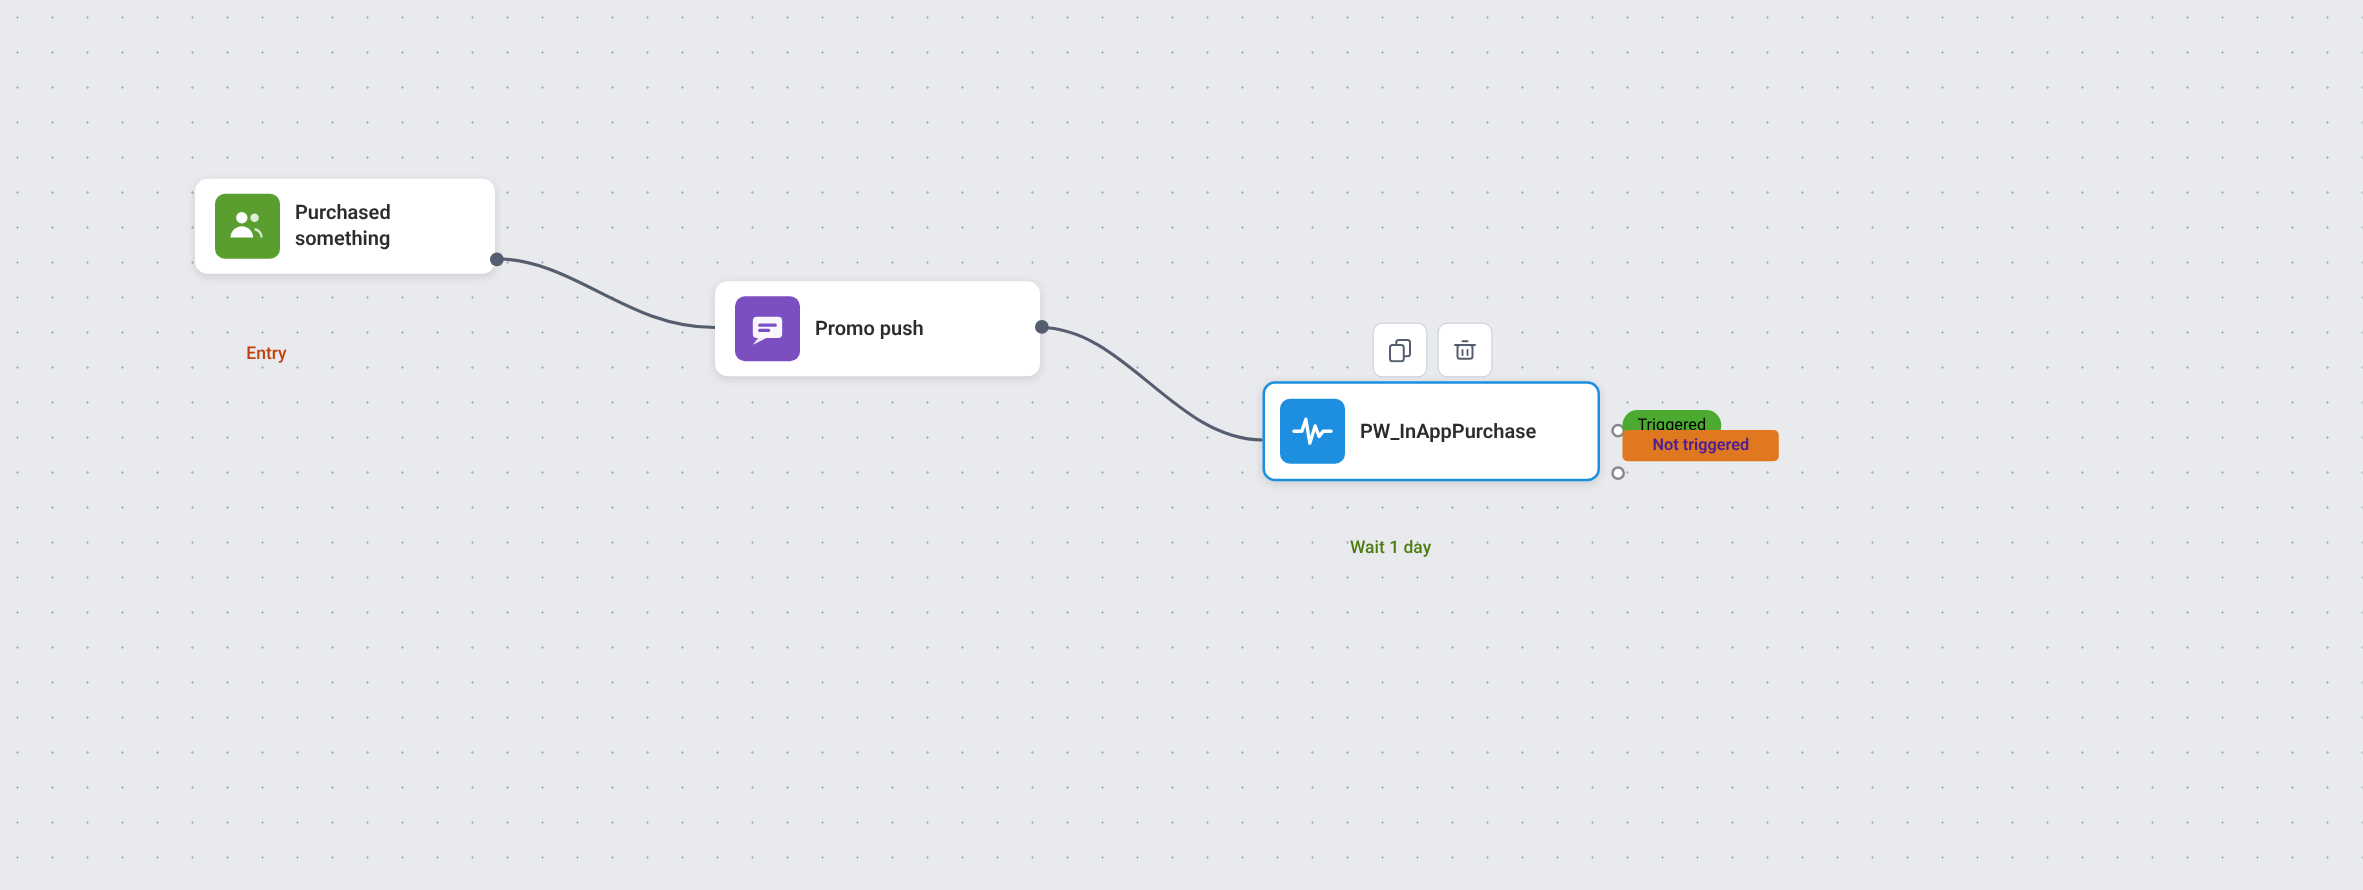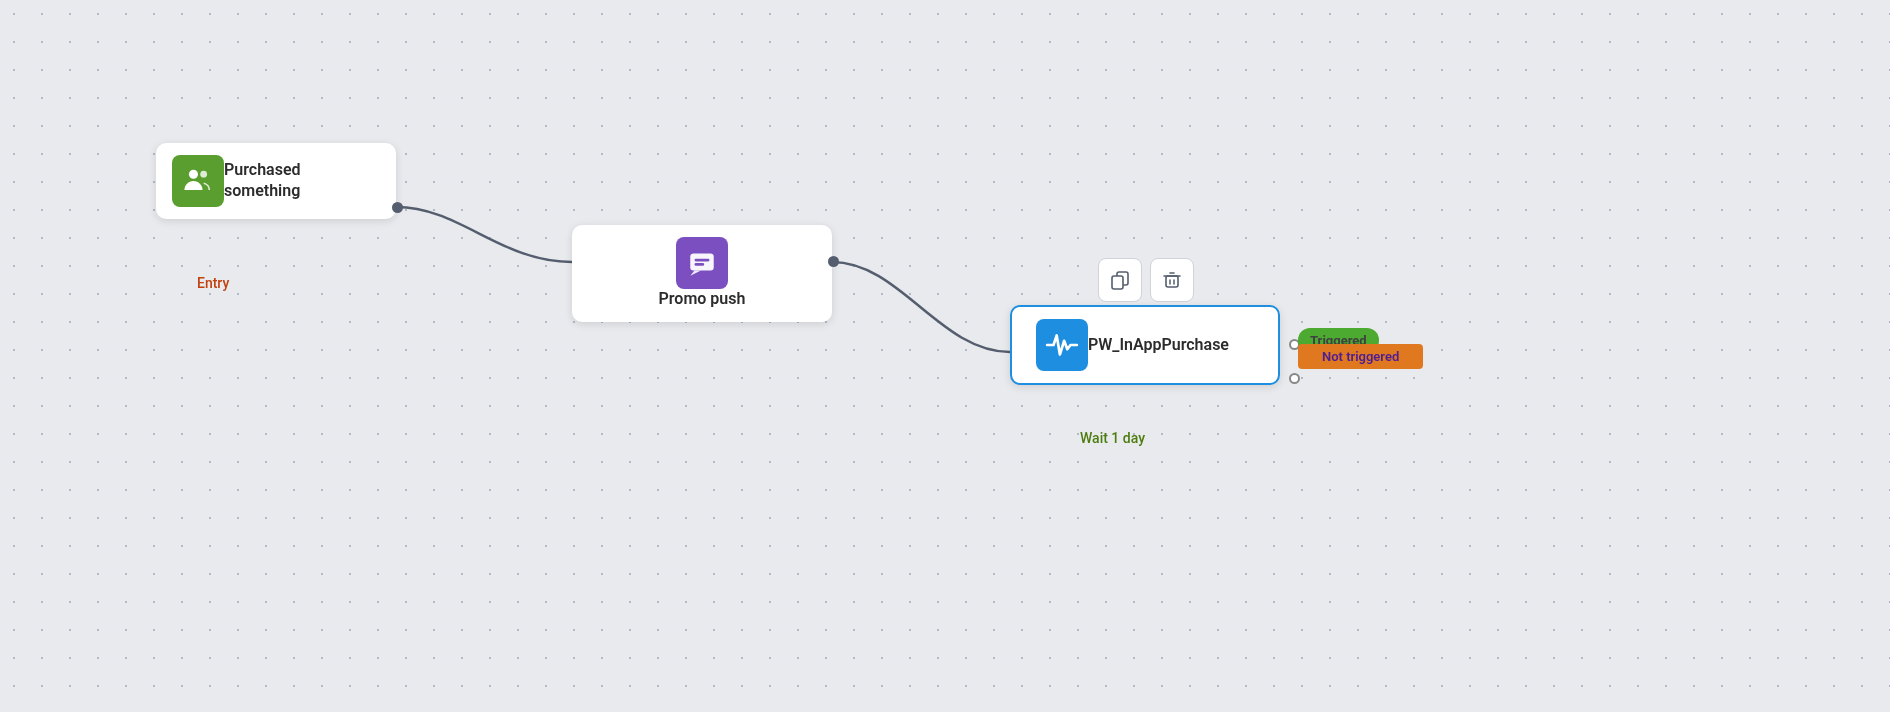--- a/index.html
+++ b/index.html
@@ -24,20 +24,21 @@
 
     
     .node {
       position: absolute;
       background: #ffffff;
       border-radius: 10px;
       box-shadow: 0 2px 8px rgba(0,0,0,0.12);
       display: flex;
       align-items: center;
       padding: 12px 16px;
+      gap: 12px;
     }
 
     .node-icon {
       width: 52px;
       height: 52px;
       border-radius: 8px;
       display: flex;
       align-items: center;
       justify-content: center;
       flex-shrink: 0;
@@ -68,30 +69,29 @@
       font-size: 14px;
       color: #c2410c;
       font-weight: 500;
     }
 
     
     .promo-node {
       left: 572px;
       top: 225px;
       width: 260px;
-      flex-direction: column;
     }
 
     
     .event-node {
       left: 1010px;
       top: 305px;
       width: 270px;
       border: 2.5px solid #1e8fe0;
-      padding: 12px 24px;
+      padding: 12px 12px;
     }
 
     
     .action-buttons {
       position: absolute;
       left: 1098px;
       top: 258px;
       display: flex;
       gap: 8px;
     }
@@ -107,23 +107,23 @@
       justify-content: center;
       cursor: pointer;
     }
 
     
     .badge-triggered {
       position: absolute;
       left: 1298px;
       top: 328px;
       background: #4caa30;
-      color: #404040;
+      color: #000000;
       font-size: 13px;
-      font-weight: 700;
+      font-weight: 400;
       padding: 5px 12px;
       border-radius: 12px;
       white-space: nowrap;
     }
 
     .badge-not-triggered {
       position: absolute;
       left: 1298px;
       top: 344px;
       background: #e07820;

